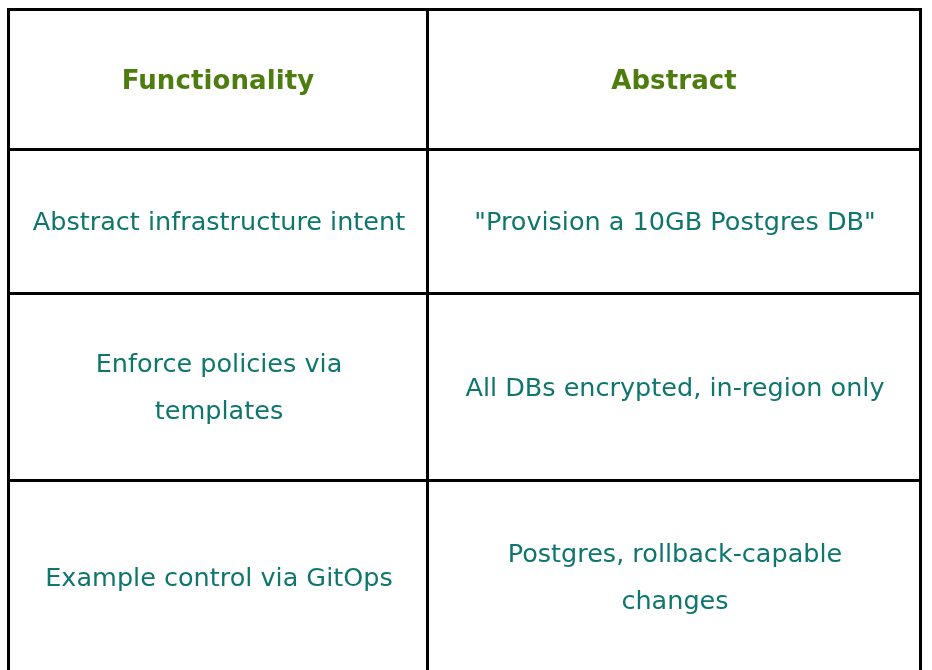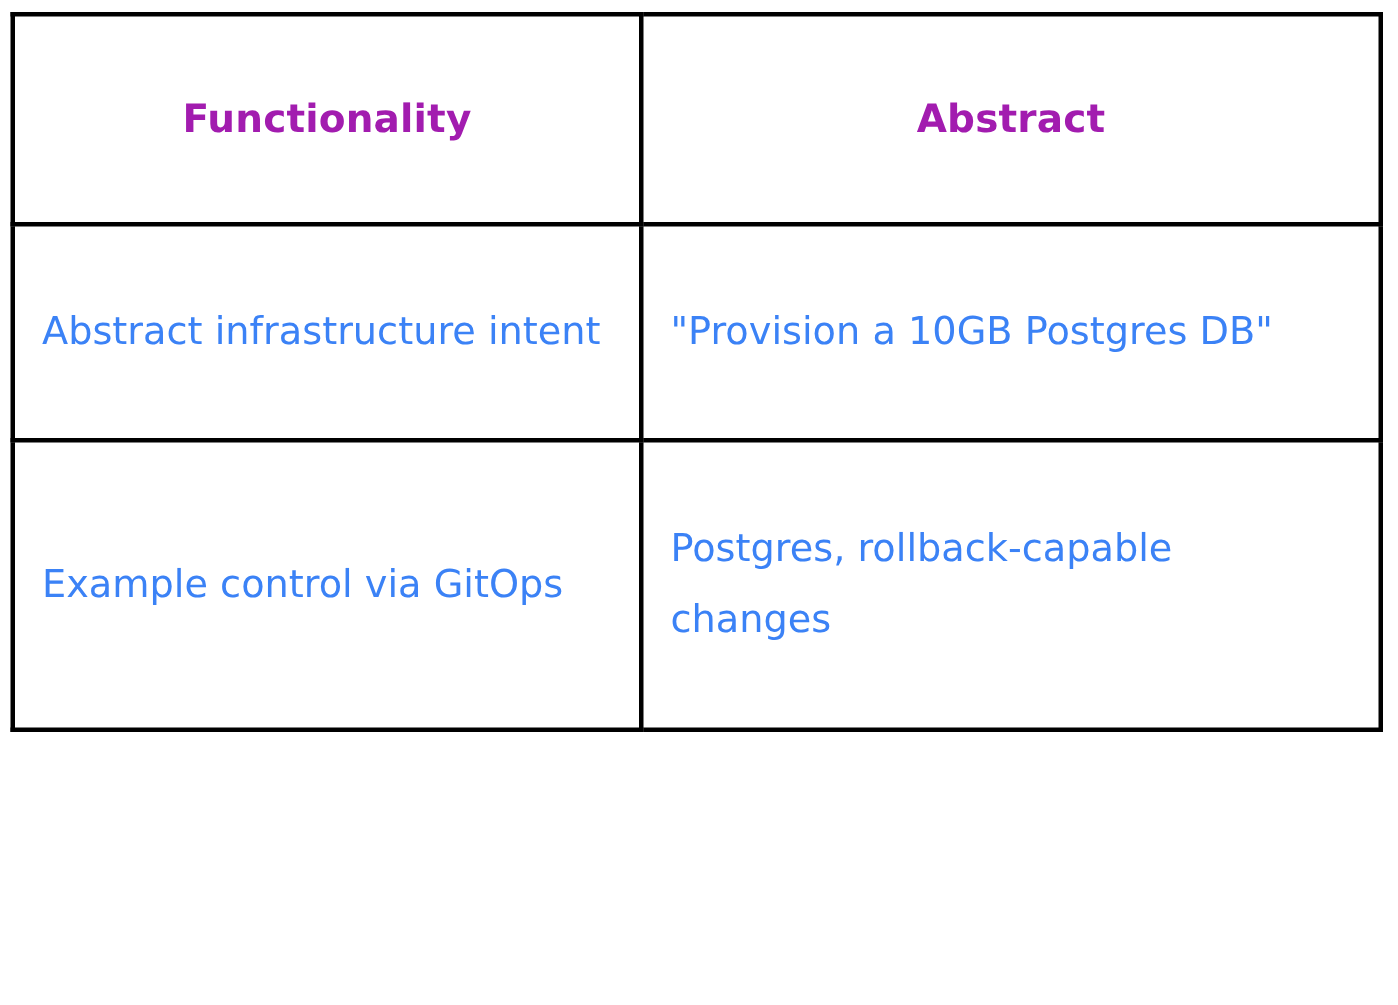--- a/index.html
+++ b/index.html
@@ -48,31 +48,31 @@
   }
 
   
   table.data-table thead th {
     height: 137px;
     text-align: center;
     font-weight: 700;
     font-size: 26px;
     letter-spacing: 0.1px;
     padding: 0 14px;
-    color: #a21caf;
+    color: #4d7c0f;
   }
 
   
   table.data-table tbody td {
-    text-align: left;
+    text-align: center;
     font-weight: 400;
     font-size: 25.5px;
     line-height: 47px;
     padding: 0 16px 0 18px;
-    color: #3b82f6;
+    color: #0f766e;
   }
 
   table.data-table tbody tr.row-1 td { height: 141px; }
   table.data-table tbody tr.row-2 td { height: 184px; }
   table.data-table tbody tr.row-3 td { height: 190px; }
 
   .cell-text {
     display: block;
   }
   .cell-text .line {
@@ -104,20 +104,33 @@
               <span class="line">Abstract infrastructure intent</span>
             </span>
           </td>
           <td>
             <span class="cell-text">
               <span class="line">"Provision a 10GB Postgres DB"</span>
             </span>
           </td>
         </tr>
 
+        <tr class="row-2">
+          <td>
+            <span class="cell-text">
+              <span class="line">Enforce policies via</span>
+              <span class="line">templates</span>
+            </span>
+          </td>
+          <td>
+            <span class="cell-text">
+              <span class="line">All DBs encrypted, in-region only</span>
+            </span>
+          </td>
+        </tr>
 
         <tr class="row-3">
           <td>
             <span class="cell-text">
               <span class="line">Example control via GitOps</span>
             </span>
           </td>
           <td>
             <span class="cell-text">
               <span class="line">Postgres, rollback-capable</span>

